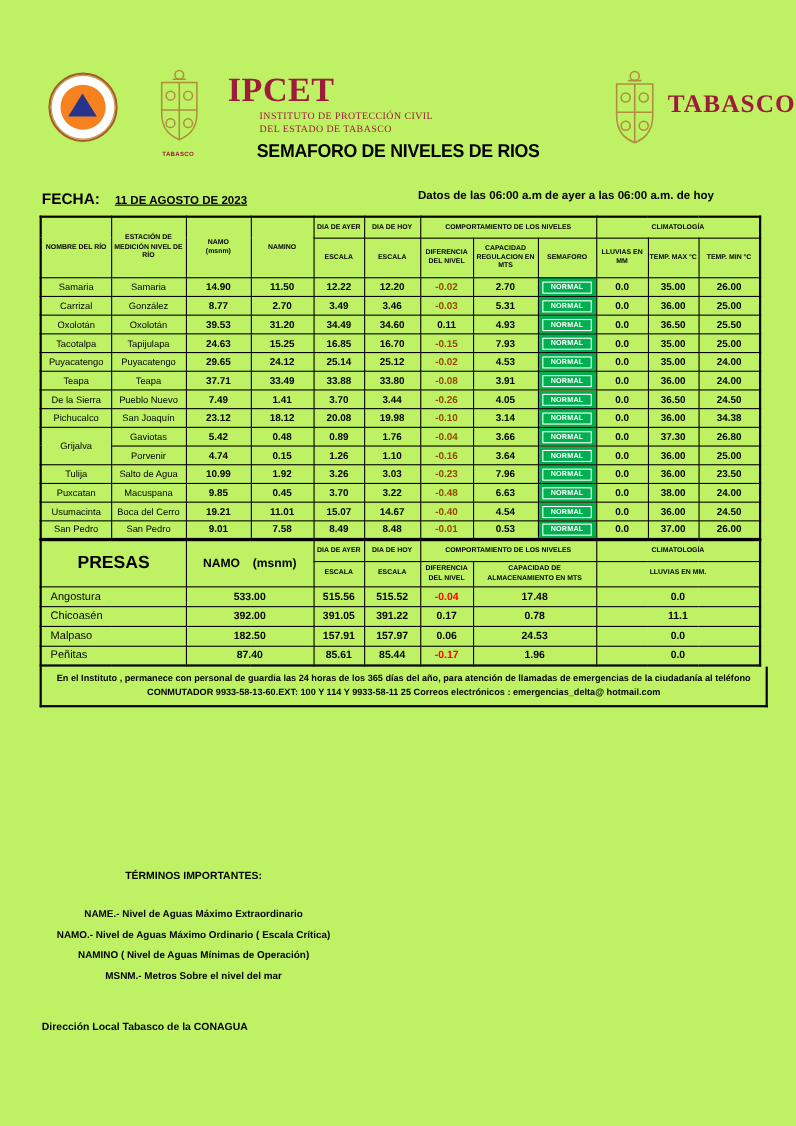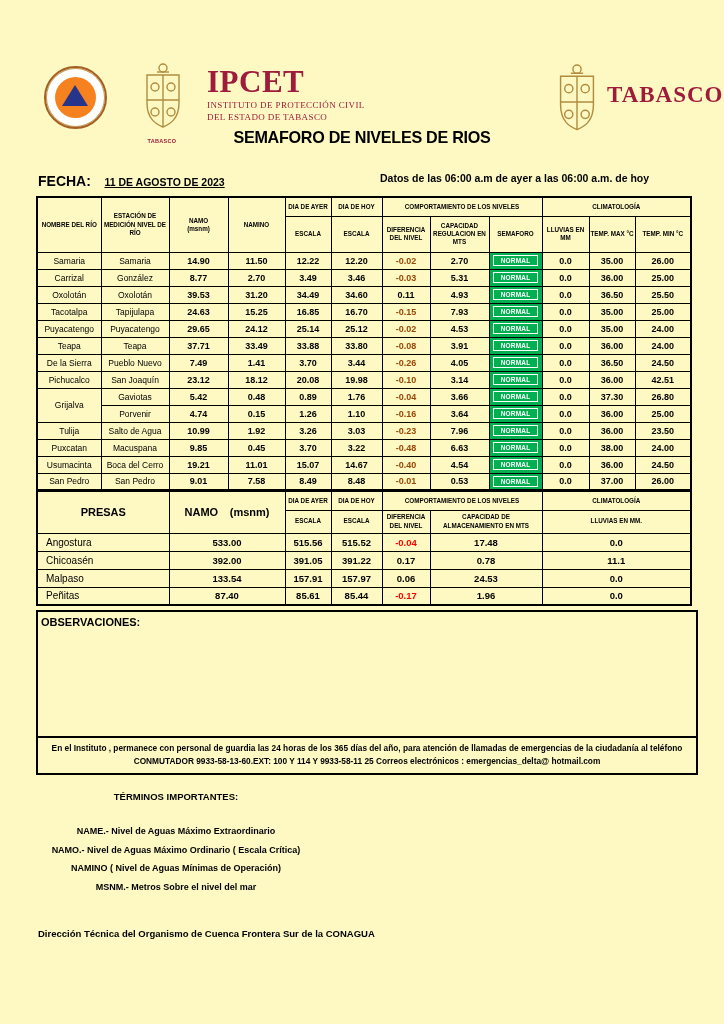--- a/index.html
+++ b/index.html
@@ -1,36 +1,36 @@
 <!DOCTYPE html>
 <html style="--green: #00B050; --neg-river: #974806; --neg-presa: #FF0000; --maroon: #9E1B3B; --gold: #B08D3F;"><head>
 <meta charset="utf-8">
 <style>
   :root{
     --maroon:#9E1B3B; --gold:#B08D3F; --green:#00B050;
     --neg-river:#974806; --neg-presa:#FF0000;
   }
   *{margin:0;padding:0;box-sizing:border-box;}
   body{background:#e8e8e8;font-family:"Liberation Sans",sans-serif;}
-  .page{position:relative;width:724px;height:1024px;background:#fef9c3;margin:0 auto;overflow:hidden;}
+  .page{position:relative;width:724px;height:1024px;background:#bef264;margin:0 auto;overflow:hidden;}
 
   
   .pc-emblem{position:absolute;left:44px;top:66px;width:63px;height:63px;border-radius:50%;
     border:2px solid #a4601f;background:#fff;box-shadow:inset 0 0 0 1px #c89a55;}
   .pc-inner{position:absolute;left:9px;top:9px;width:41px;height:41px;border-radius:50%;background:#F5821F;}
   .pc-tri{position:absolute;left:7px;top:8px;width:0;height:0;
     border-left:13px solid transparent;border-right:13px solid transparent;border-bottom:21px solid #27348B;}
   .crest{position:absolute;}
   .crest-left{left:139px;top:62px;}
   .crest-right{left:552px;top:63px;}
   .crest-label{position:absolute;left:136px;top:138px;width:52px;text-align:center;
     font-size:5.5px;font-weight:bold;color:var(--maroon);letter-spacing:.3px;}
   .ipcet{position:absolute;left:207px;top:66px;color:var(--maroon);font-family:"Liberation Serif",serif;}
   .ipcet-acronym{font-size:31px;font-weight:bold;letter-spacing:.5px;line-height:1.05;}
-  .ipcet-line{font-size:9px;letter-spacing:.4px;line-height:1.35;}
+  .ipcet-line{font-size:9px;letter-spacing:.4px;line-height:1.35;margin-left:29px;}
   .tabasco-word{position:absolute;left:607px;top:82px;color:var(--maroon);
     font-family:"Liberation Serif",serif;font-size:23px;font-weight:bold;letter-spacing:1px;}
 
   
   .title{position:absolute;left:0;top:128px;width:724px;text-align:center;
     font-size:17px;font-weight:800;letter-spacing:-.3px;transform:scaleX(.95);}
   .fecha-row{position:absolute;left:38px;top:172px;width:660px;font-weight:bold;}
   .fecha-label{display:inline-block;width:62px;font-size:14px;}
   .fecha-value{font-size:10.5px;text-decoration:underline;}
   .datos-note{position:absolute;left:342px;top:0;font-size:10.5px;}
@@ -47,21 +47,21 @@
   td.sem{background:var(--green);}
   .badge{display:inline-block;border:1px solid #fff;color:#fff;font-size:6.5px;
     font-weight:bold;padding:1px 7px;letter-spacing:.2px;}
   .rivers td.diff.neg{color:var(--neg-river);}
   .presas-t{border-top:2px solid #000;margin-top:-1px;}
   .presas-t thead tr:first-child{height:19px;}
   .presas-t thead tr:last-child{height:23px;}
   .presas-t td{height:18px;font-size:9.5px;font-weight:bold;padding:0;}
   .presas-t td.name{text-align:left;padding-left:8px;font-size:10px;font-weight:normal;}
   .presas-t td.diff.neg{color:var(--neg-presa);}
-  th.big{font-size:11px;}
+  th.big{font-size:16px;}
   .namo-flex{display:flex;justify-content:space-between;padding:0 14px;font-size:11px;}
 
   .obs-box{margin-top:4px;border:2px solid #000;height:128px;}
   .obs-label{display:inline-block;font-size:11px;font-weight:800;padding:2px 3px;}
   .contact-box{border:2px solid #000;border-top:none;height:37px;text-align:center;
     font-size:8.3px;font-weight:bold;padding-top:4px;line-height:1.6;}
 
   
   .terms{position:absolute;left:40px;top:791px;width:272px;text-align:center;font-weight:bold;}
   .terms-title{font-size:9.5px;margin-bottom:24px;}
@@ -267,21 +267,21 @@
             <td class="name">San Joaquín</td>
             <td>23.12</td>
             <td>18.12</td>
             <td>20.08</td>
             <td>19.98</td>
             <td class="diff neg">-0.10</td>
             <td>3.14</td>
             <td class="sem"><span class="badge">NORMAL</span></td>
             <td>0.0</td>
             <td>36.00</td>
-            <td>42.51</td>
+            <td>34.38</td>
           </tr>
           <tr>
             <td class="name" rowspan="2">Grijalva</td>
             <td class="name">Gaviotas</td>
             <td>5.42</td>
             <td>0.48</td>
             <td>0.89</td>
             <td>1.76</td>
             <td class="diff neg">-0.04</td>
             <td>3.66</td>
@@ -413,53 +413,50 @@
             <td class="name" colspan="2">Chicoasén</td>
             <td colspan="2">392.00</td>
             <td>391.05</td>
             <td>391.22</td>
             <td class="diff">0.17</td>
             <td colspan="2">0.78</td>
             <td colspan="3">11.1</td>
           </tr>
           <tr>
             <td class="name" colspan="2">Malpaso</td>
-            <td colspan="2">133.54</td>
+            <td colspan="2">182.50</td>
             <td>157.91</td>
             <td>157.97</td>
             <td class="diff">0.06</td>
             <td colspan="2">24.53</td>
             <td colspan="3">0.0</td>
           </tr>
           <tr>
             <td class="name" colspan="2">Peñitas</td>
             <td colspan="2">87.40</td>
             <td>85.61</td>
             <td>85.44</td>
             <td class="diff neg">-0.17</td>
             <td colspan="2">1.96</td>
             <td colspan="3">0.0</td>
           </tr>
         </tbody>
     </table>
 
-    <div class="obs-box">
-      <span class="obs-label">OBSERVACIONES:</span>
-    </div>
     <div class="contact-box">
       <div>En el Instituto , permanece con personal de guardia las 24 horas de los 365 días del año, para atención de llamadas de emergencias de la ciudadanía al teléfono</div>
       <div>CONMUTADOR  9933-58-13-60.EXT: 100 Y 114  Y 9933-58-11 25    Correos electrónicos : emergencias_delta@ hotmail.com</div>
     </div>
   </div>
 
   <div class="terms">
     <div class="terms-title">TÉRMINOS IMPORTANTES:</div>
     <div class="terms-item">NAME.-  Nivel de Aguas Máximo Extraordinario</div>
     <div class="terms-item">NAMO.-  Nivel de Aguas Máximo Ordinario ( Escala Crítica)</div>
     <div class="terms-item">NAMINO ( Nivel de Aguas Mínimas de Operación)</div>
     <div class="terms-item">MSNM.-  Metros Sobre el nivel del mar</div>
   </div>
 
   <div class="fuentes">
-    <div class="fuentes-item">Dirección Técnica del Organismo de Cuenca Frontera Sur de la CONAGUA</div>
+    <div class="fuentes-item">Dirección Local Tabasco de la CONAGUA</div>
   </div>
 
 </div>
 
 </body></html>

